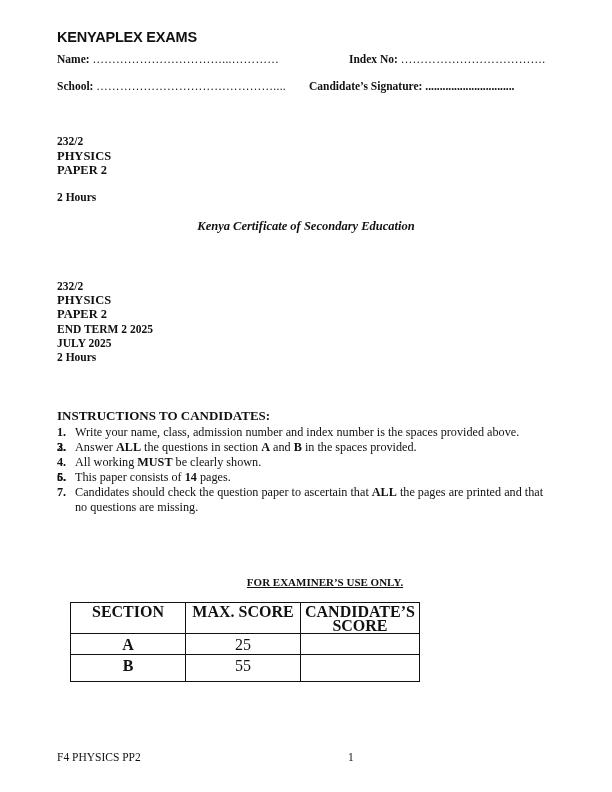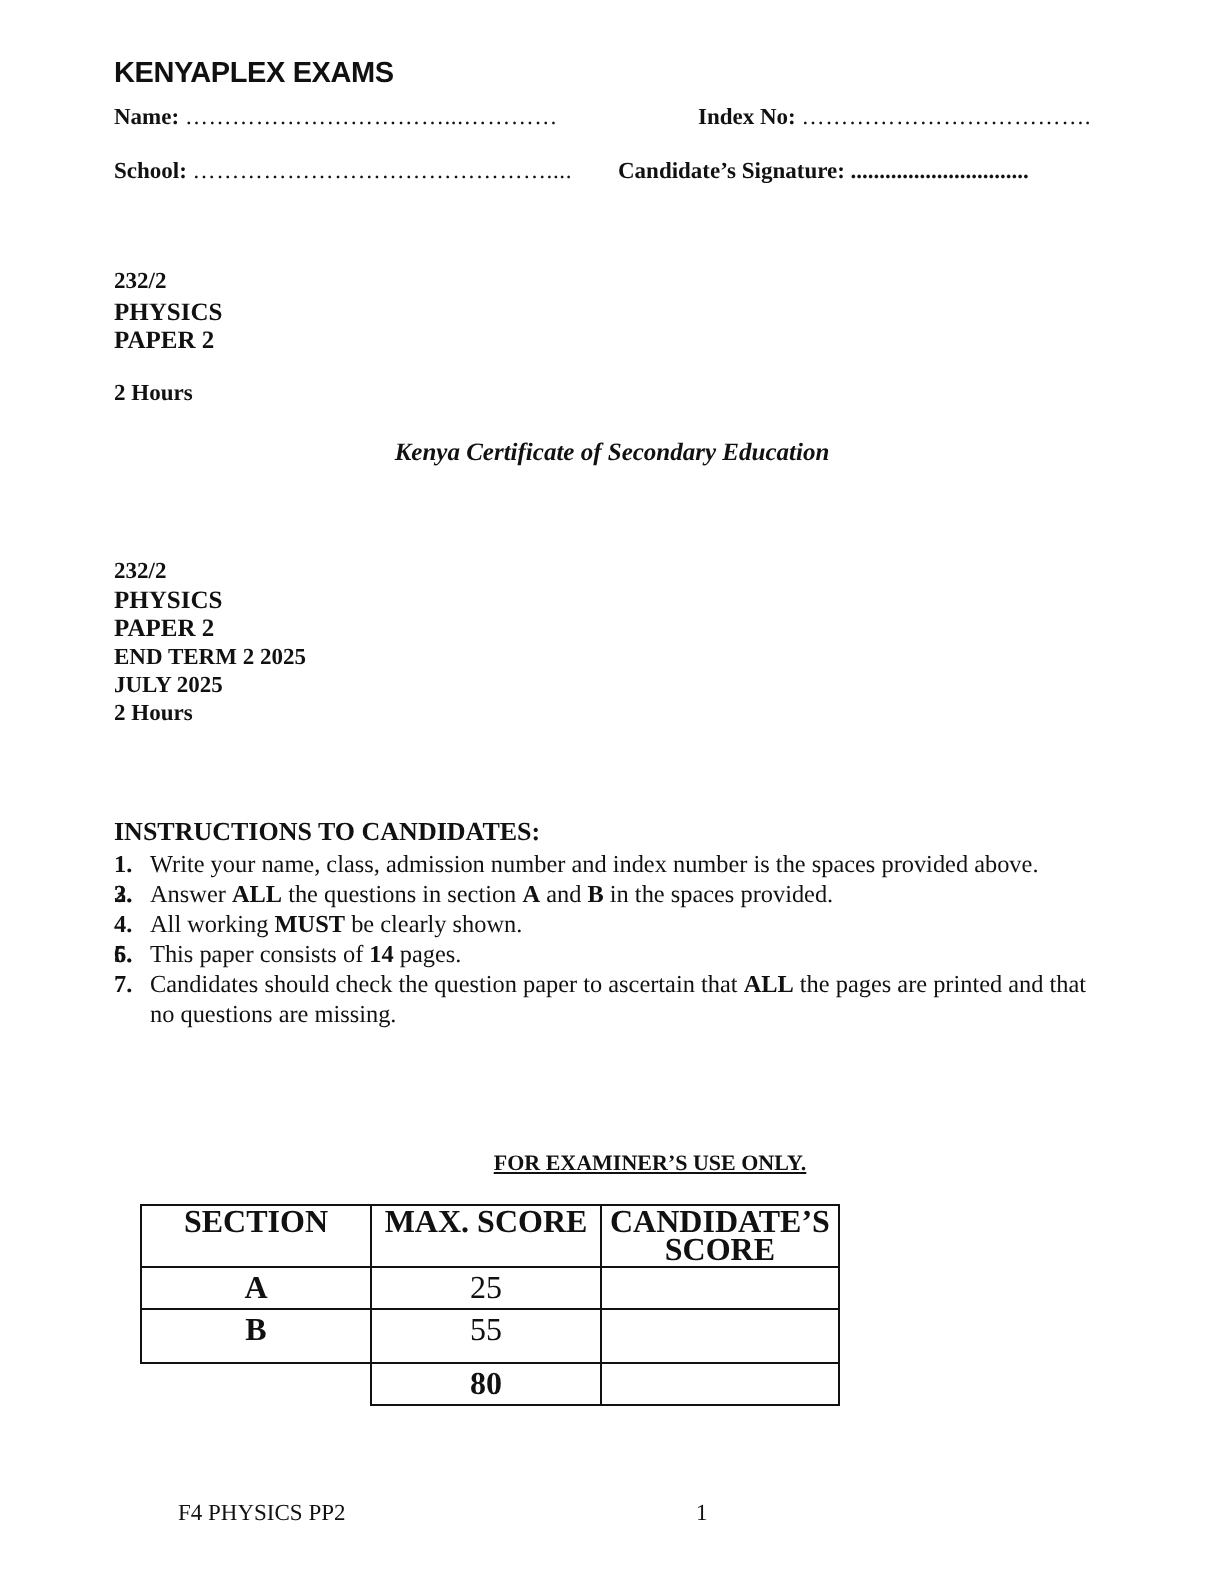--- a/index.html
+++ b/index.html
@@ -38,21 +38,21 @@
       border: 1px solid #111; text-align: center; vertical-align: top; padding: 2px 4px 0 4px;
     }
     table.scores td.noborder { border: none; }
     table.scores .c1 { width: 106px; }
     table.scores .c2 { width: 106px; }
     table.scores .c3 { width: 107px; }
     table.scores .hdr { font-weight: bold; height: 26px; line-height: 14px; }
     table.scores .rowA td { height: 18px; }
     table.scores .rowB td { height: 24px; }
     table.scores .rowT td { height: 17px; }
-    .footer-left { left: 57px; top: 751px; font-size: 11.5px; margin-left: 32px; }
+    .footer-left { left: 57px; top: 751px; font-size: 11.5px; }
     .footer-page { left: 348px; top: 751px; font-size: 11.5px; }
   </style>
 </head>
 <body>
 
 <div class="abs brand">KENYAPLEX EXAMS</div>
 
 <div class="abs field" style="left:57px; top:53px;">
   <span>Name:</span>
   <span class="dots">……………………………...…………</span>
@@ -110,22 +110,17 @@
   <tr class="rowA">
     <td style="font-weight:bold;">A</td>
     <td>25</td>
     <td></td>
   </tr>
   <tr class="rowB">
     <td style="font-weight:bold;">B</td>
     <td>55</td>
     <td></td>
   </tr>
-  <tr class="rowT">
-    <td class="noborder"></td>
-    <td style="font-weight:bold;">80</td>
-    <td></td>
-  </tr>
 </tbody>
   </table>
 
 <div class="abs footer-left">F4 PHYSICS PP2</div>
 <div class="abs footer-page">1</div>
 
 </body></html>

